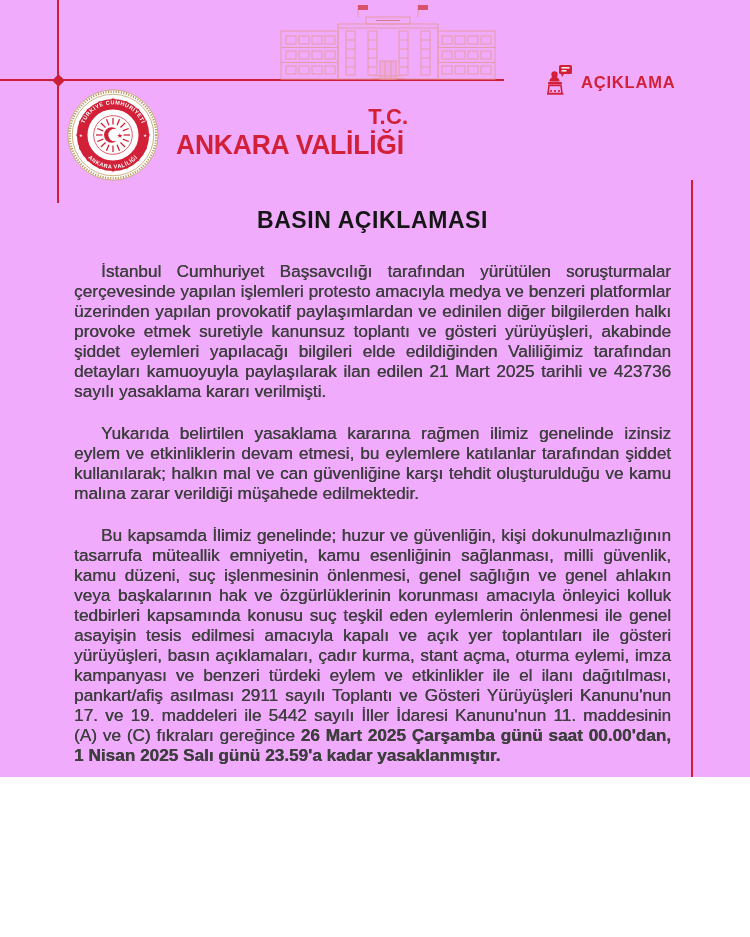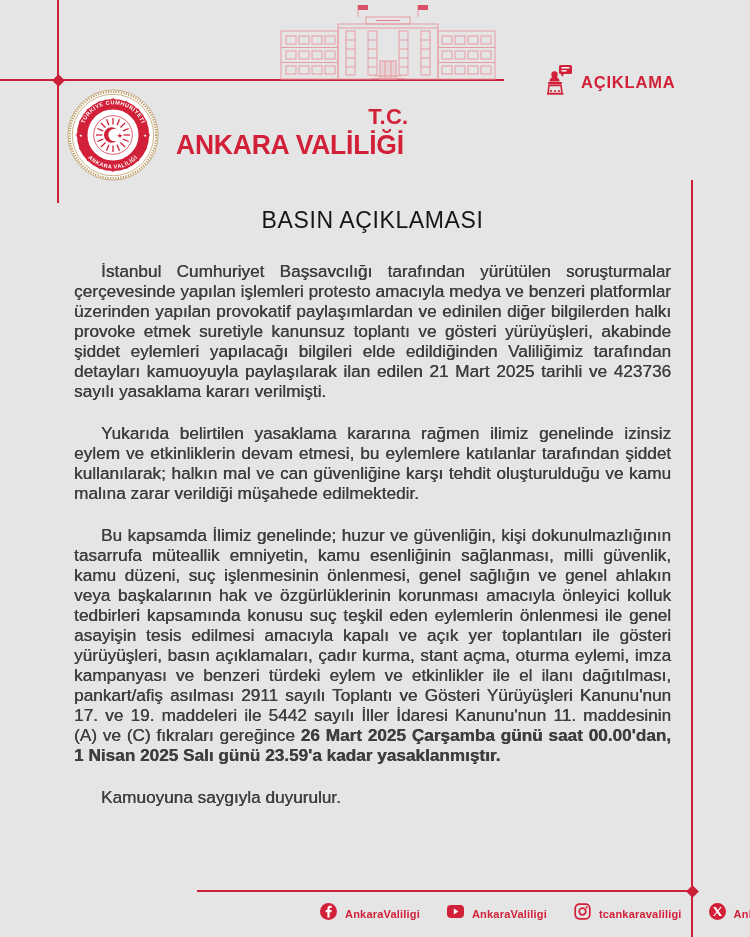--- a/index.html
+++ b/index.html
@@ -1,18 +1,18 @@
 <!DOCTYPE html>
 <html><head>
 <meta charset="utf-8">
 <style>
   html,body{margin:0;padding:0;}
   .page{
-    position:relative; width:750px; height:937px; overflow:hidden;
-    background:#e5e5e5;
+    position:relative; width:750px; height:777px; overflow:hidden;
+    background:#f0abfc;
     font-family:"Liberation Sans", sans-serif;
   }
   
   .rule{position:absolute; background:#cb2038;}
   .rule-left{left:57px; top:0; width:2px; height:203px;}
   .rule-top{left:0; top:79px; width:504px; height:2px;}
   .rule-right{left:691px; top:180px; width:2px; height:757px;}
   .rule-bottom{left:197px; top:890px; width:496px; height:1.5px;}
   .diamond{position:absolute; width:9px; height:9px; background:#cb2038; transform:rotate(45deg);}
   .diamond-tl{left:53.5px; top:75.5px;}
@@ -25,21 +25,21 @@
   .badge-label{color:#d12038; font-weight:bold; font-size:16.5px; letter-spacing:0.8px; padding-top:6px;}
 
   .seal{position:absolute; left:67px; top:89px; width:92px; height:92px;}
   .org{position:absolute; left:176px; top:106px; color:#d12038; line-height:1;text-align:right;}
   .org-tc{font-weight:bold; font-size:22px; letter-spacing:0.3px; margin:0 0 4px 0;}
   .org-name{font-weight:bold; font-size:27px; letter-spacing:-0.2px; margin:0; transform:scaleX(0.98); transform-origin:left;}
 
   
   .content{position:absolute; left:74px; top:207px; width:597px;}
   .doc-title{
-    text-align:center; font-weight:normal; font-size:23px; letter-spacing:0.6px;
+    text-align:center; font-weight:bold; font-size:23px; letter-spacing:0.6px;
     color:#161616; margin:0 0 27px 0;
   }
   .doc-par{
     margin:0 0 22px 0; text-align:justify; text-indent:27px;
     font-size:17.2px; line-height:20px; color:#3e3e3e;
     text-shadow:0.35px 0 0 currentColor;
   }
   .doc-par .bold{font-weight:bold;}
 
   

